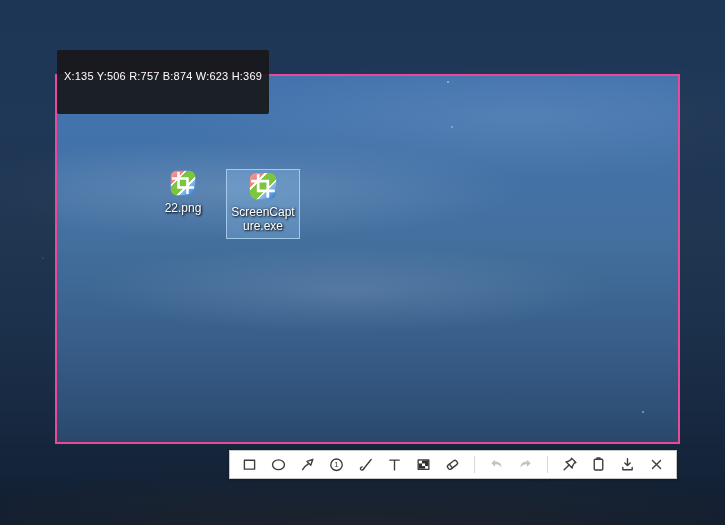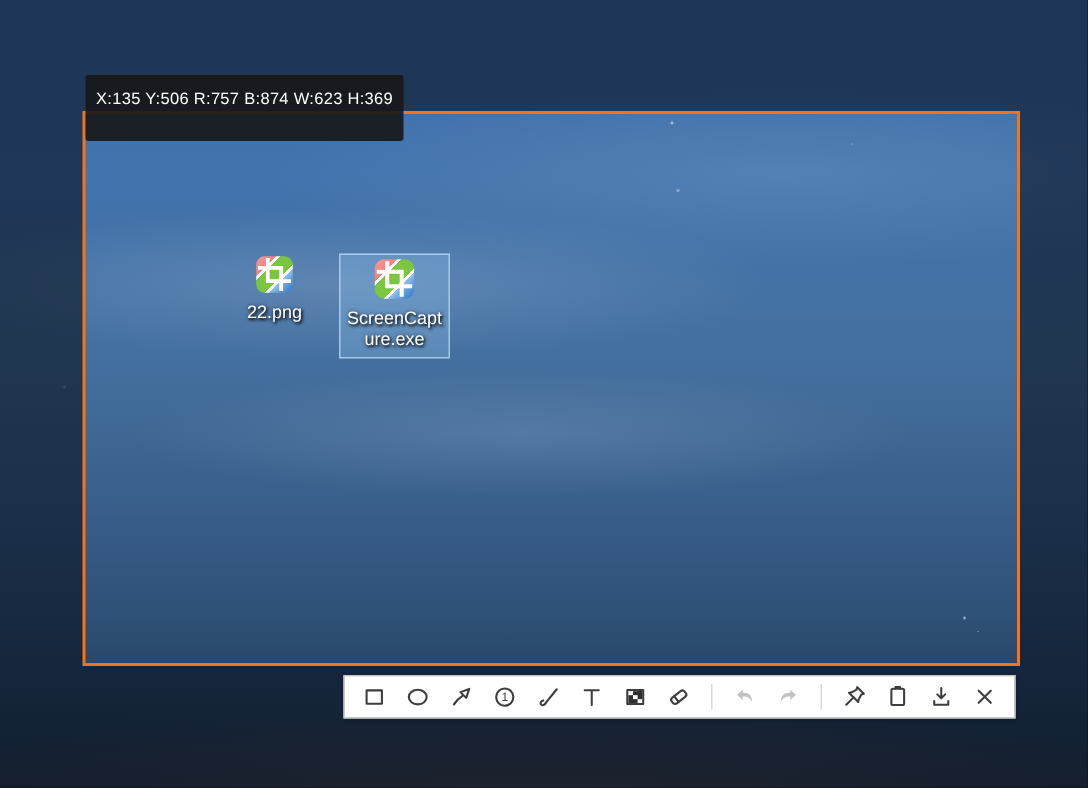--- a/index.html
+++ b/index.html
@@ -20,28 +20,28 @@
       radial-gradient(ellipse 500px 90px at 72% 22%, rgba(235,242,250,.10), transparent 70%),
       radial-gradient(ellipse 380px 62px at 48% 55%, rgba(235,242,250,.13), transparent 70%),
       radial-gradient(ellipse 700px 110px at 50% 104%, rgba(125,88,58,.45), transparent 75%),
       radial-gradient(ellipse 1000px 760px at 52% 42%, rgba(0,0,0,0) 55%, rgba(6,12,26,.38) 100%),
       linear-gradient(180deg,#3f6ea9 0%,#4273ad 22%,#44709f 45%,#3a618d 62%,#2f5077 78%,#243d5c 92%,#1d3049 100%);
   }
 
   
   #selection{
     position:absolute;left:55px;top:74px;width:625px;height:370px;
-    box-sizing:border-box;border:2px solid #f97316;
+    box-sizing:border-box;border:2px solid #ec4899;
     box-shadow:0 0 0 2000px rgba(9,16,30,.60);
   }
 
   
   #coords-label{
     position:absolute;left:57px;top:50px;height:30px;line-height:18px;
-    padding:7px 7px;background:rgba(24,24,26,.92);color:#fff;
+    padding:17px 7px;background:rgba(24,24,26,.92);color:#fff;
     font-size:11px;border-radius:2px;white-space:nowrap;letter-spacing:.2px;
   }
 
   
   .desk-icon{position:absolute;display:flex;flex-direction:column;align-items:center;cursor:default;}
   .desk-label{
     margin-top:5px;font-size:12px;line-height:14px;color:#fff;text-align:center;
     max-width:66px;word-break:break-all;
     text-shadow:1px 1px 2px rgba(0,0,0,.95),0 0 3px rgba(0,0,0,.55);
   }

